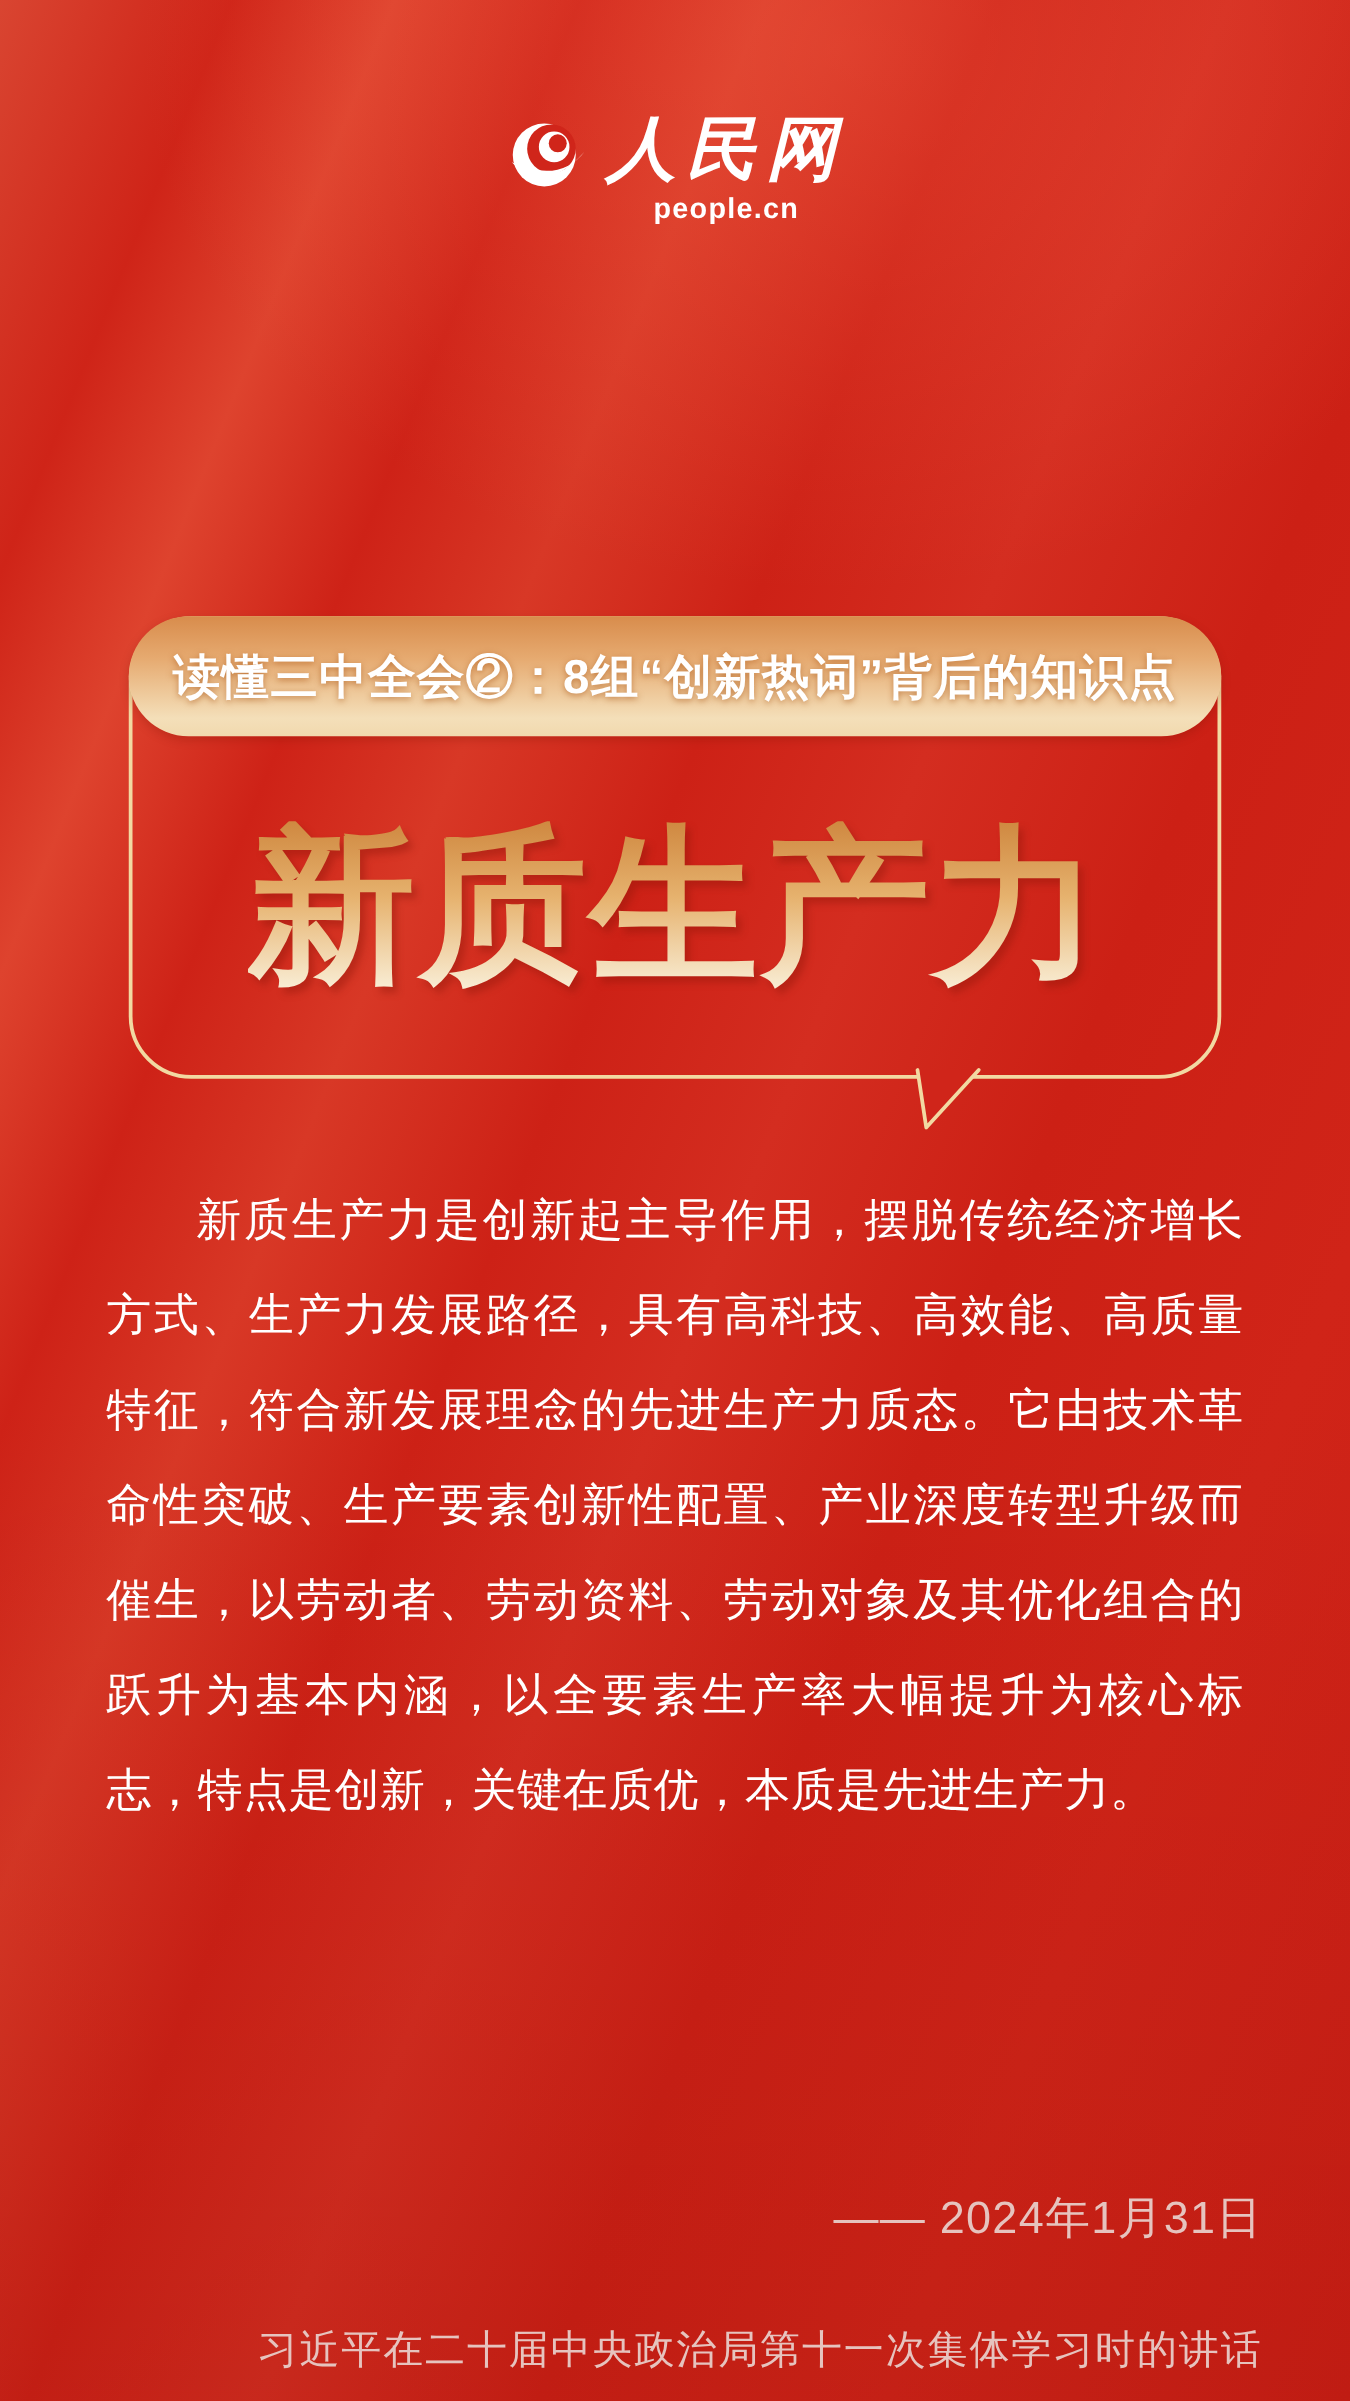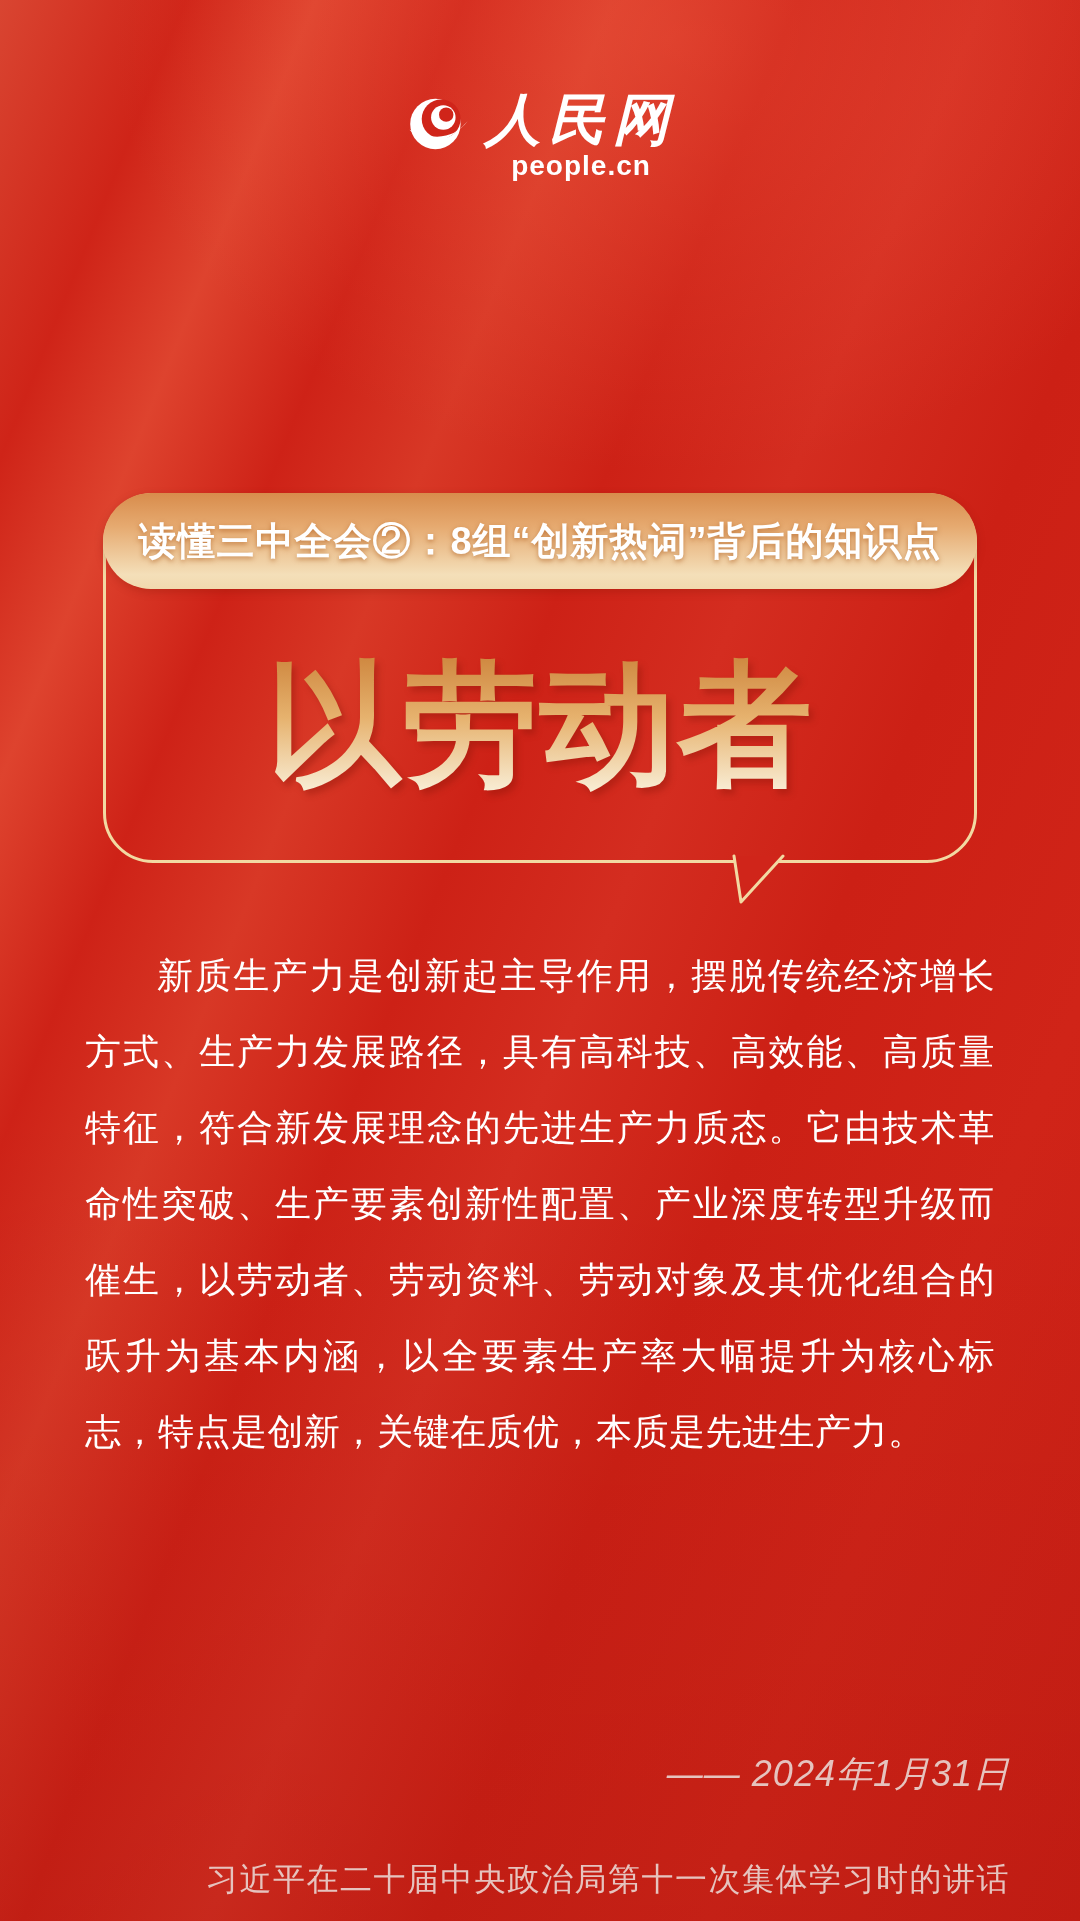--- a/index.html
+++ b/index.html
@@ -26,21 +26,21 @@
     display:flex; justify-content:center; align-items:flex-start; gap:10px;
   }
   .logo-icon { width:72px; height:72px; flex:0 0 auto; }
   .logo-col { display:flex; flex-direction:column; align-items:center; }
   .logo-cn {
     font-size:56px; line-height:64px; color:#ffffff; font-weight:700;
     font-style:italic; letter-spacing:8px;
     font-family:"DejaVu Sans", sans-serif;
   }
   .logo-en {
-    font-size:28px; line-height:24px; color:#ffffff; font-weight:700;
+    font-size:23px; line-height:24px; color:#ffffff; font-weight:700;
     letter-spacing:1px; margin-top:2px; font-style:normal;
   }
 
   
   .bubble {
     position:absolute; left:103px; top:493px;
     width:874px; height:370px; box-sizing:border-box;
     border:3px solid #f2d9a2; border-radius:50px;
   }
   .bubble-header {
@@ -77,21 +77,20 @@
     position:absolute; left:85px; top:938px; width:910px;
     font-size:36px; line-height:76px; color:#ffffff;
     text-align:justify; text-indent:2em; letter-spacing:0.5px;
   }
 
   
   .footer-date {
     position:absolute; right:70px; top:1752px;
     font-size:36px; line-height:44px; color:#e6c3be; letter-spacing:1px;
     text-align:right;
-    font-style:italic;
   }
   .footer-attr {
     position:absolute; right:70px; top:1810px;
     font-size:32px; line-height:42px; color:#e6c3be; letter-spacing:1.5px;
     text-align:right;
     margin-top:48px;
   }
 </style>
 </head>
 <body>
@@ -112,21 +111,21 @@
     <span class="logo-cn">人民网</span>
     <span class="logo-en">people.cn</span>
   </span>
 </div>
 
 <div class="bubble">
   <div class="bubble-header">
     <span class="bubble-header-text">读懂三中全会②：8组“创新热词”背后的知识点</span>
   </div>
   <div class="bubble-title-wrap">
-    <span class="bubble-title">以劳动者</span>
+    <span class="bubble-title">新质生产力</span>
   </div>
   <svg class="bubble-tail" viewBox="0 0 60 52" aria-hidden="true">
     <polygon points="6,0 13,46 55,0" fill="#d0251a"></polygon>
     <polyline points="6,0 13,46 55,0" fill="none" stroke="#f2d9a2" stroke-width="3" stroke-linejoin="round" stroke-linecap="round"></polyline>
   </svg>
 </div>
 
 <div class="article">新质生产力是创新起主导作用，摆脱传统经济增长方式、生产力发展路径，具有高科技、高效能、高质量特征，符合新发展理念的先进生产力质态。它由技术革命性突破、生产要素创新性配置、产业深度转型升级而催生，以劳动者、劳动资料、劳动对象及其优化组合的跃升为基本内涵，以全要素生产率大幅提升为核心标志，特点是创新，关键在质优，本质是先进生产力。</div>
 
 <div class="footer-date">—— 2024年1月31日</div>

